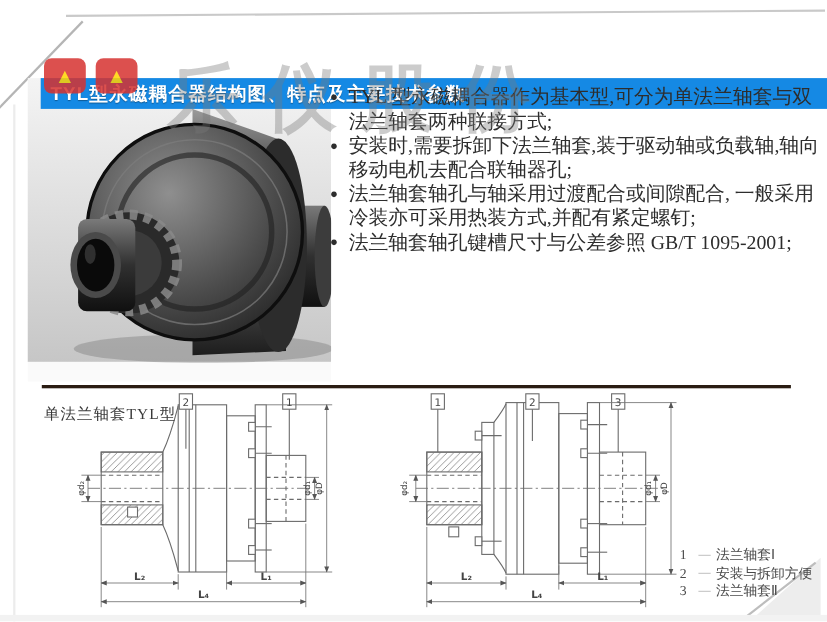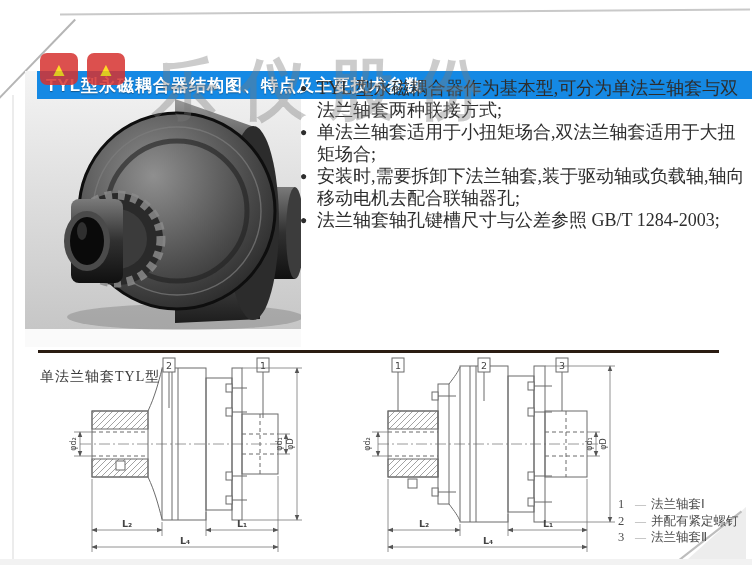--- a/index.html
+++ b/index.html
@@ -135,23 +135,23 @@
     <circle cx="92" cy="168" r="30" fill="#3b3b3b"></circle>
 
     <rect x="46" y="128" width="52" height="84" rx="8" fill="url(#hub)"></rect>
     <ellipse cx="62" cy="170" rx="23" ry="30" fill="#4a4a4a"></ellipse>
     <ellipse cx="62" cy="170" rx="17" ry="24" fill="#0a0a0a"></ellipse>
     <ellipse cx="57" cy="160" rx="5" ry="9" fill="#2f2f2f"></ellipse>
   </svg>
 
   <ul class="features">
     <li>TYL 型永磁耦合器作为基本型,可分为单法兰轴套与双法兰轴套两种联接方式;</li>
-    <li>单法兰轴套适用于小扭矩场合,双法兰轴套适用于大扭矩场合;</li>
     <li>安装时,需要拆卸下法兰轴套,装于驱动轴或负载轴,轴向移动电机去配合联轴器孔;</li>
-    <li>法兰轴套轴孔键槽尺寸与公差参照 GB/T 1284-2003;</li>
+    <li>法兰轴套轴孔与轴采用过渡配合或间隙配合, 一般采用冷装亦可采用热装方式,并配有紧定螺钉;</li>
+    <li>法兰轴套轴孔键槽尺寸与公差参照 GB/T 1095-2001;</li>
   </ul>
 
   <div class="divider" style="background:#2a1c12"></div>
 
   <div class="diagram-title" id="left-diagram-title">单法兰轴套TYL型</div>
 
   <svg class="dwg" id="left-dwg" width="280" height="205" viewBox="0 0 280 205">
     <defs>
       <pattern id="hatchL" width="6" height="6" patternUnits="userSpaceOnUse">
         <path d="M0,6 L6,0" stroke="#8c8c8c" stroke-width="0.8"></path>
@@ -324,21 +324,21 @@
 
   <div class="legend">
     <div class="legend-row">
       <span class="legend-num">1</span>
       <span class="legend-dash">—</span>
       <span>法兰轴套Ⅰ</span>
     </div>
     <div class="legend-row">
       <span class="legend-num">2</span>
       <span class="legend-dash">—</span>
-      <span>并配有紧定螺钉</span>
+      <span>安装与拆卸方便</span>
     </div>
     <div class="legend-row">
       <span class="legend-num">3</span>
       <span class="legend-dash">—</span>
       <span>法兰轴套Ⅱ</span>
     </div>
   </div>
 
   <div class="curl"></div>
   <div class="curl-line"></div>

